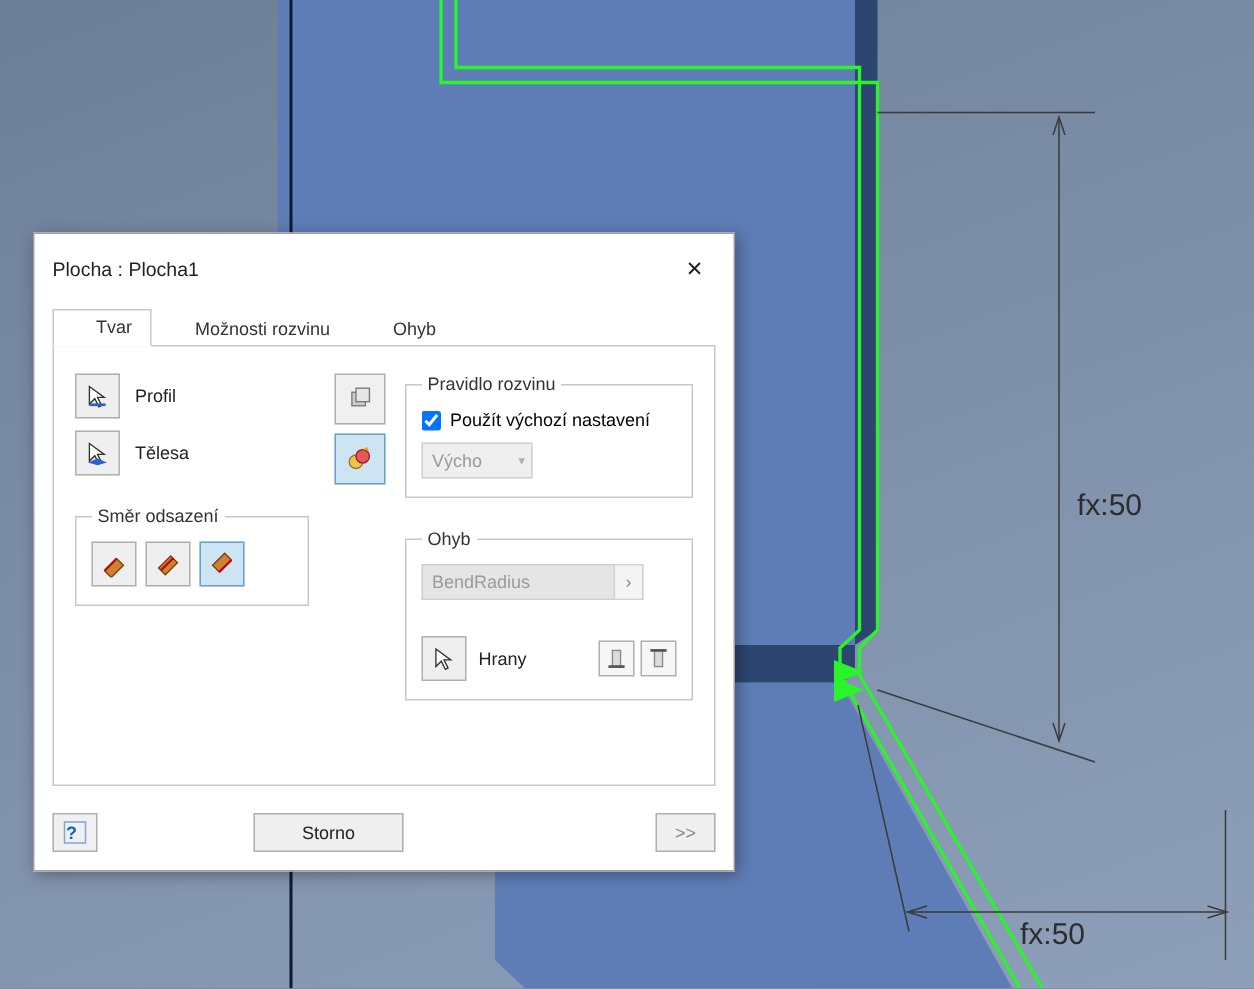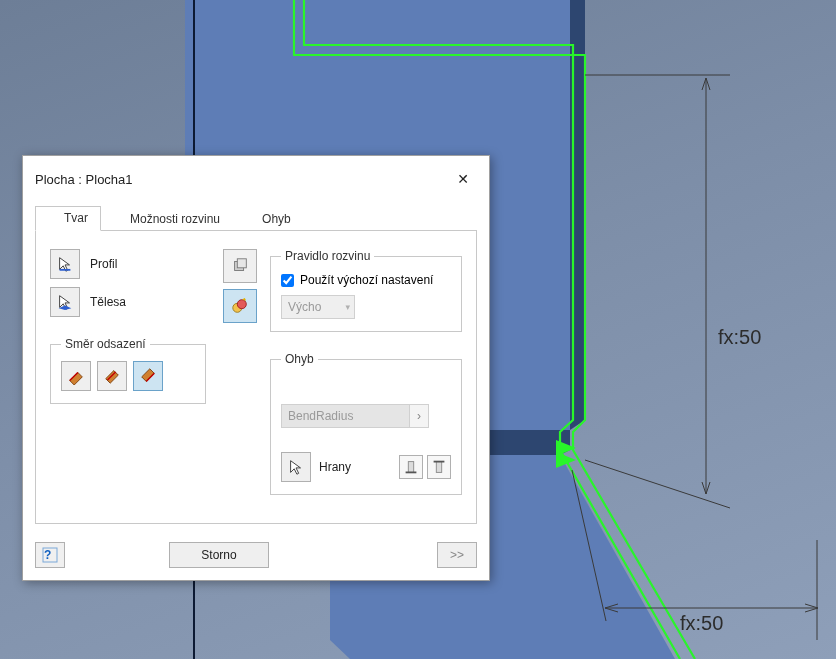--- a/index.html
+++ b/index.html
@@ -153,21 +153,20 @@
   .bend-fieldset { margin-top: 20px; }
   .bendradius {
     width: 140px;
     height: 22px;
     display: inline-flex;
     align-items: center;
     border: 1px solid #d0d0d0;
     background: #e5e5e5;
     color: #9a9a9a;
     padding: 0 0 0 6px;
-    margin-top: 28px;
   }
   .bendradius .txt { flex: 1; font-size: 12px; }
   .bendradius .arrow {
     width: 18px; height: 100%;
     display: inline-flex; align-items: center; justify-content: center;
     border-left: 1px solid #d0d0d0;
     color: #888;
     background: #f4f4f4;
   }
   .hrany-row { display: flex; align-items: center; margin-top: 24px; }

